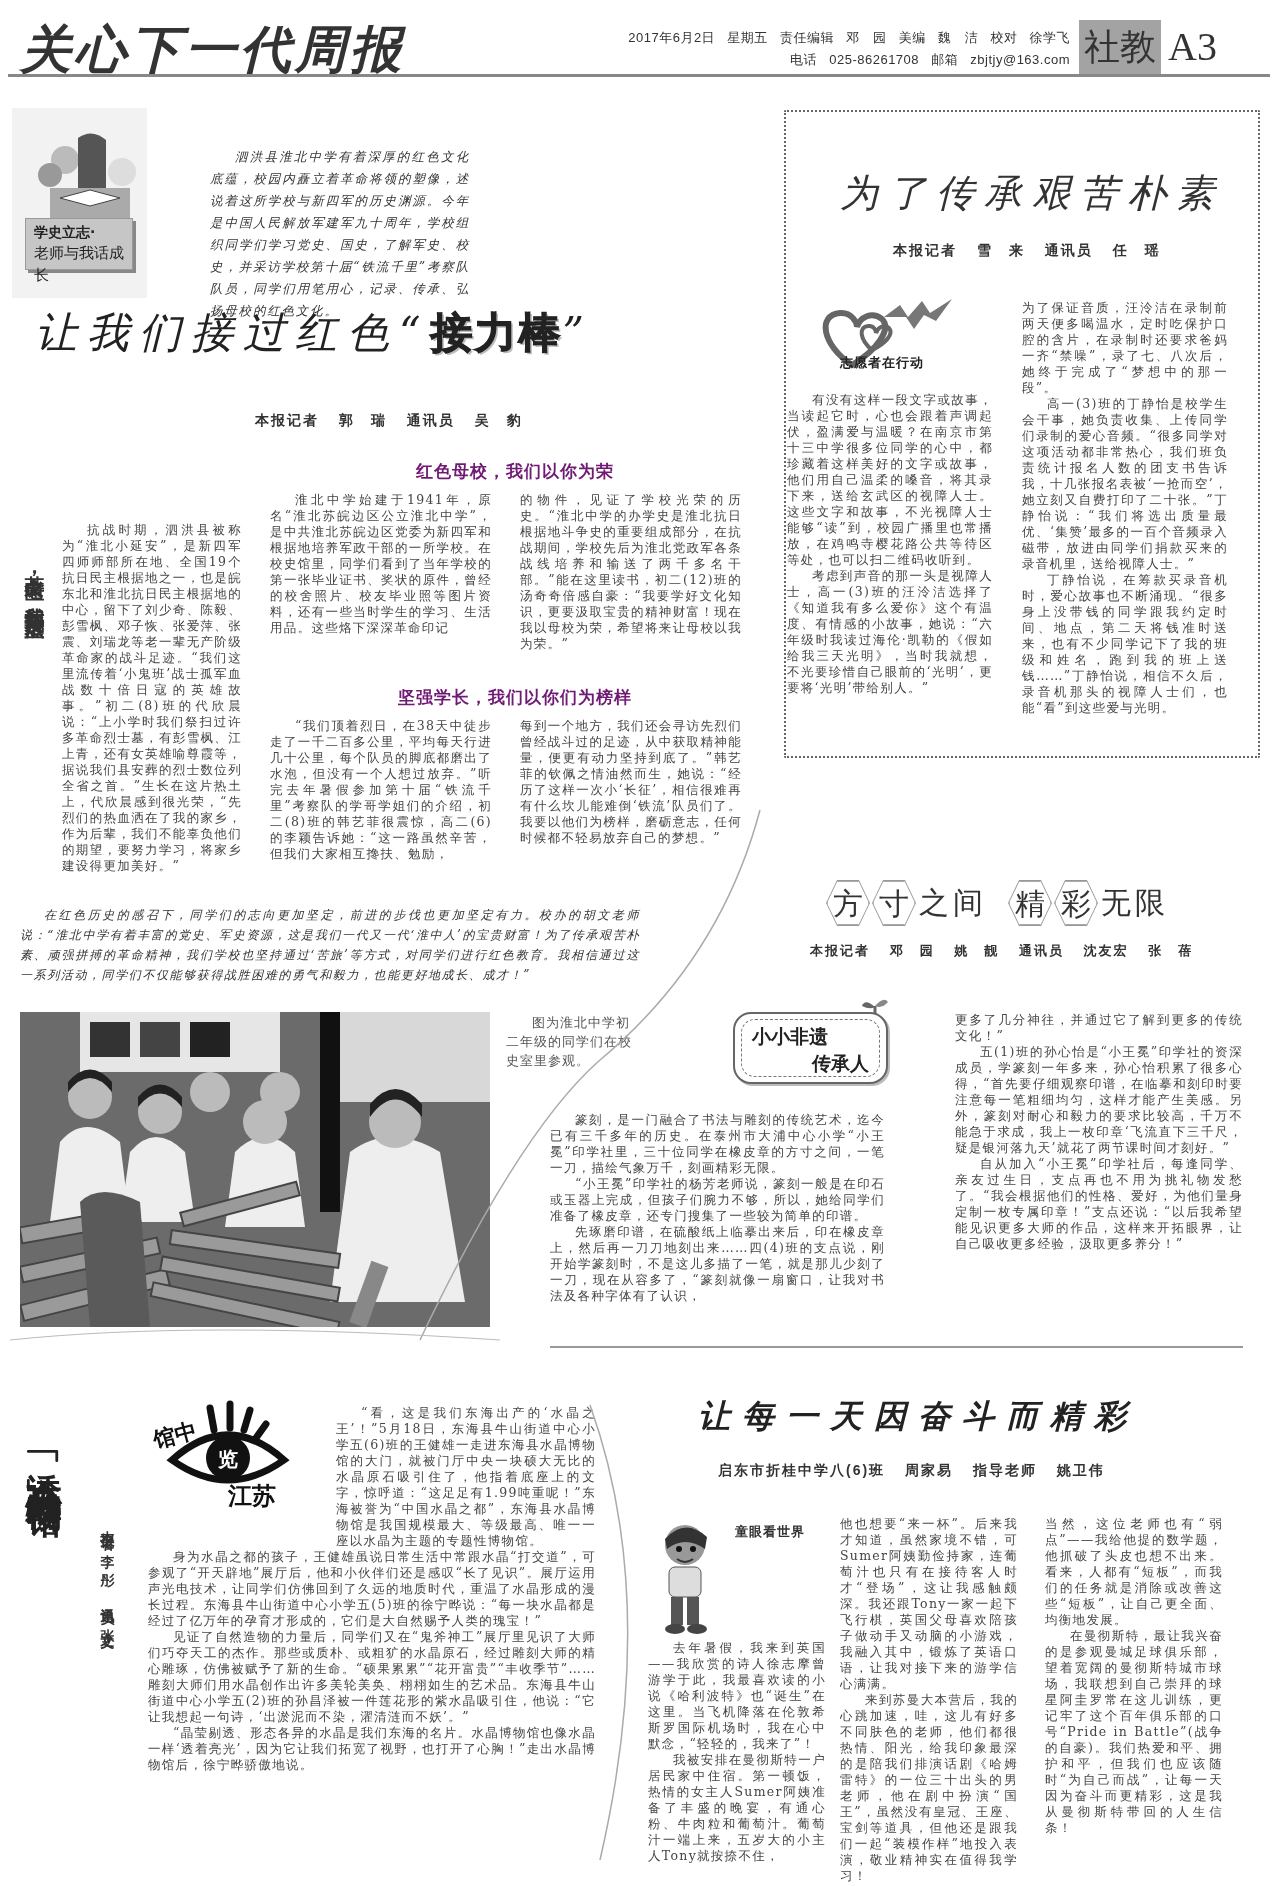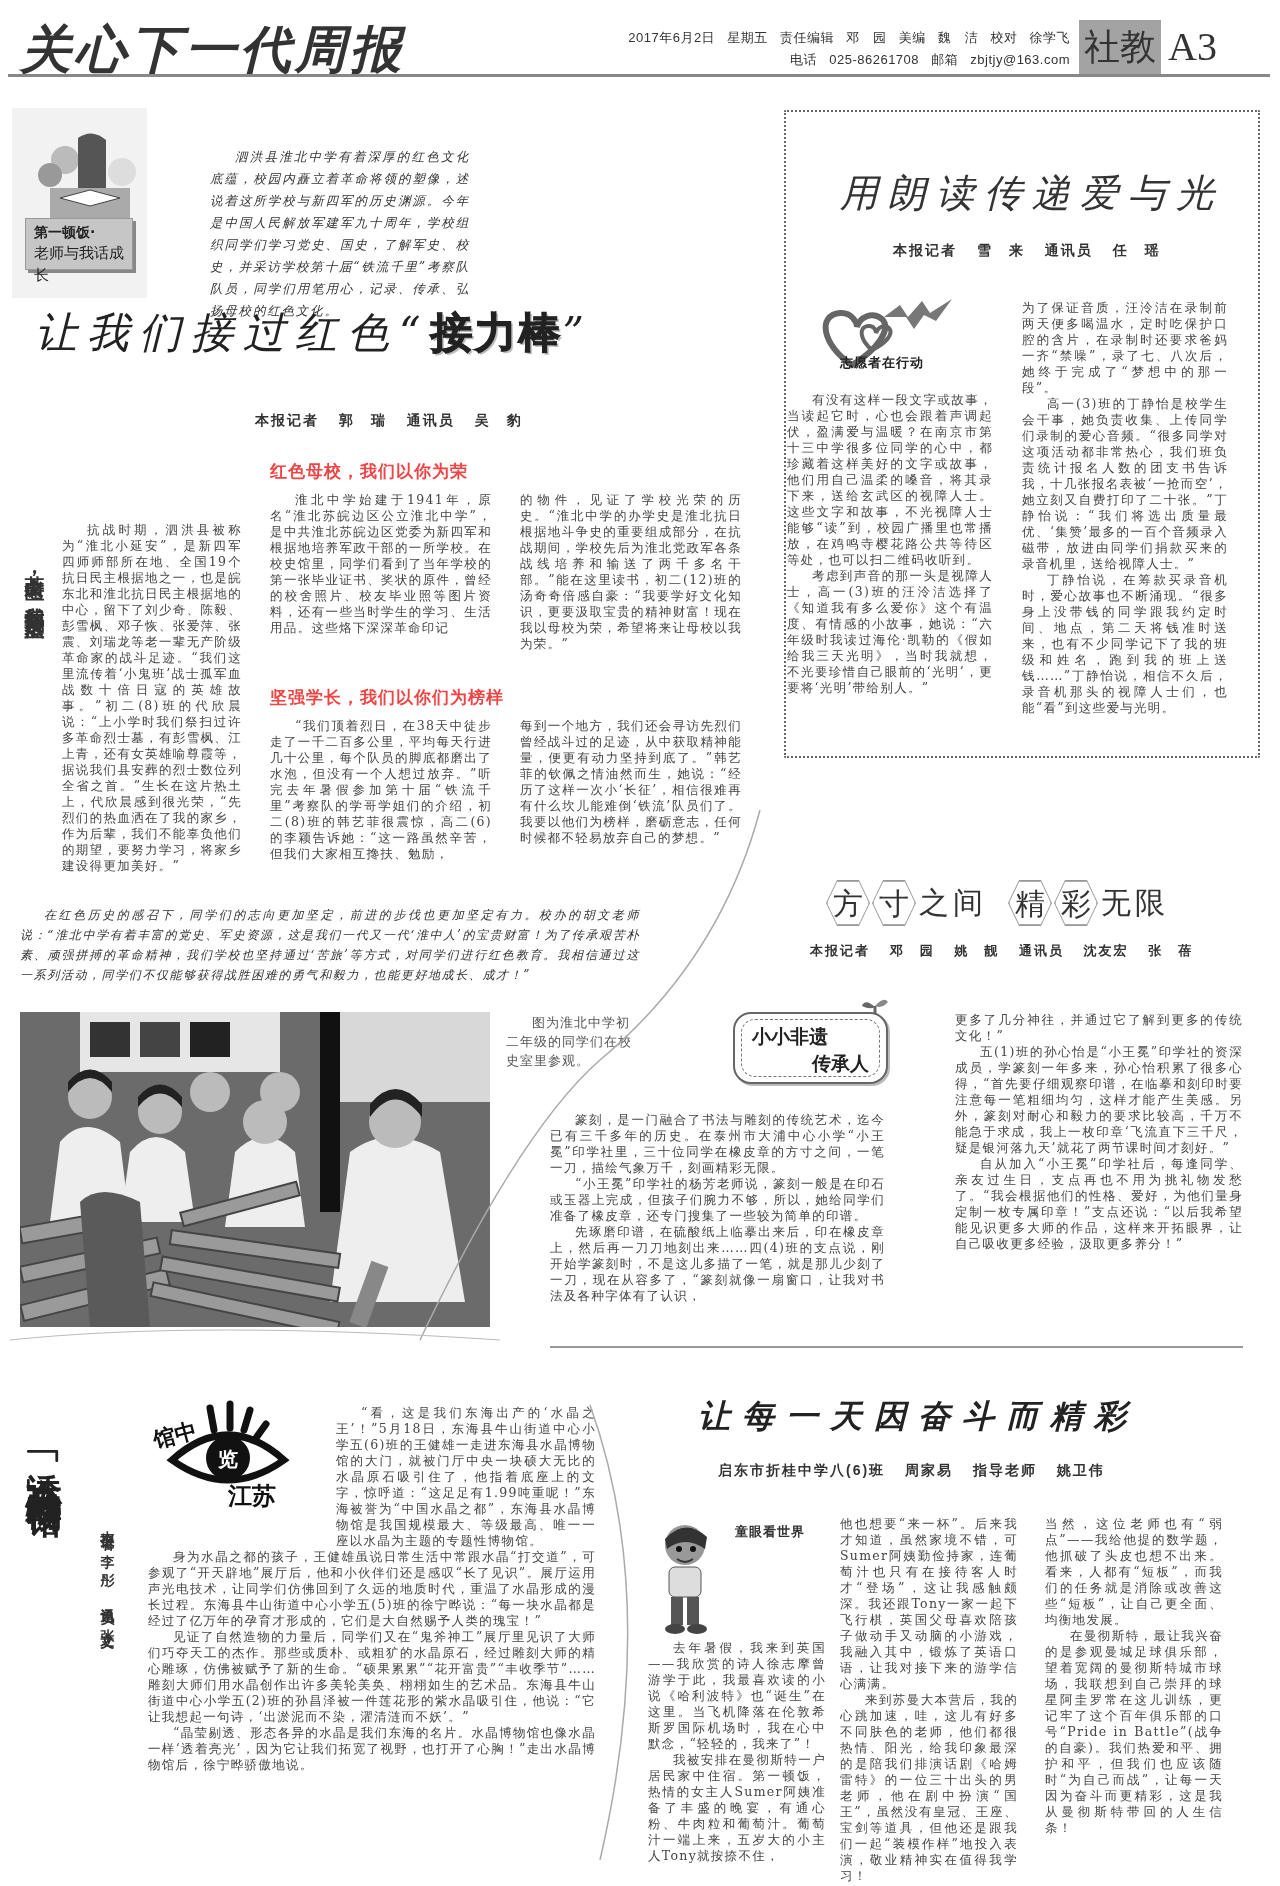--- a/index.html
+++ b/index.html
@@ -26,21 +26,21 @@
   .main-title { left: 35px; top: 305px; font-size: 42px; font-style: italic; letter-spacing: 10px; color: #222; white-space: nowrap; }
   .main-title .hl { font-family: "DejaVu Sans", sans-serif; font-style: normal; font-weight: bold; color: #222; -webkit-text-stroke: 1px #222; text-shadow: 0 0 0 #fff, 2px 2px 0 #bbb; letter-spacing: 2px; background: linear-gradient(#fff,#fff); }
   .byline { font-family: "Liberation Sans", sans-serif; font-weight: bold; font-size: 14px; letter-spacing: 2px; color: #333; white-space: nowrap; }
   .byline span { margin-right: 14px; }
 
   .vert-heading { left: 18px; top: 560px; width: 30px; font-family: "DejaVu Serif", serif; font-weight: bold; font-size: 20px; line-height: 26px; color: #333; writing-mode: vertical-rl; letter-spacing: 2px; }
 
   .col-text { font-size: 12.5px; line-height: 16px; text-align: justify; color: #444; letter-spacing: 1.3px; }
   .col-text p { text-indent: 2em; }
   .col-text p.noind { text-indent: 0; }
-  .sub-head { font-family: "DejaVu Serif", serif; font-weight: bold; font-size: 17px; color: #ef4444; letter-spacing: 1px; }
+  .sub-head { font-family: "DejaVu Serif", serif; font-weight: bold; font-size: 17px; color: #701a75; text-align: center; letter-spacing: 1px; }
 
   .closing-para { left: 20px; top: 905px; width: 620px; font-size: 12px; line-height: 20px; letter-spacing: 1.6px; font-style: italic; color: #333; text-indent: 2em; text-align: justify; }
 
   
   .wavy-box { left: 784px; top: 110px; width: 476px; height: 648px; border: 2px dotted #666; border-radius: 2px; }
   .script-title { left: 840px; top: 168px; font-size: 38px; letter-spacing: 10px; color: #333; font-style: italic; font-weight: lighter; white-space: nowrap; }
   .vol-logo { left: 812px; top: 295px; width: 160px; height: 85px; }
   .vol-logo-text { left: 840px; top: 354px; font-family: "DejaVu Sans", sans-serif; font-weight: bold; font-size: 13px; color: #222; letter-spacing: 1px; }
 
   
@@ -103,21 +103,21 @@
 <svg class="abs badge-illus" viewBox="0 0 110 95">
   <circle cx="35" cy="30" r="14" fill="#bbb"></circle>
     <circle cx="62" cy="20" r="14" fill="#888"></circle>
   <path d="M48 8 Q62 -2 76 10 L76 60 L48 60 Z" fill="#555"></path>
   <circle cx="20" cy="45" r="12" fill="#999"></circle>
     <circle cx="92" cy="42" r="14" fill="#ddd"></circle>
   <rect x="20" y="58" width="80" height="30" fill="#aaa"></rect>
   <path d="M30 68 L60 60 L90 68 L60 76 Z" fill="#fff" stroke="#444"></path>
 </svg>
 <div class="abs badge-label">
-  <div class="l1">第一顿饭·</div>
+  <div class="l1">学史立志·</div>
   <div class="l2">老师与我话成长</div>
 </div>
 <div class="abs lead-para">泗洪县淮北中学有着深厚的红色文化底蕴，校园内矗立着革命将领的塑像，述说着这所学校与新四军的历史渊源。今年是中国人民解放军建军九十周年，学校组织同学们学习党史、国史，了解军史、校史，并采访学校第十届“铁流千里”考察队队员，同学们用笔用心，记录、传承、弘扬母校的红色文化。</div>
 
 <div class="abs main-title">
   <span>让我们接过红色“</span><span class="hl">接力棒</span><span>”</span>
 </div>
 <div class="abs byline" style="left:255px; top:412px;">
   <span>本报记者</span>
   <span>郭　瑞</span>
@@ -188,21 +188,21 @@
     </g>
     <path d="M60 190 Q80 170 120 190 L130 315 L70 315 Z" fill="#5a5a5a"></path>
     <rect x="340" y="250" width="18" height="65" fill="#888" transform="rotate(20 349 282)"></rect>
   </svg>
 </div>
 <div class="abs photo-caption">
   <p>图为淮北中学初二年级的同学们在校史室里参观。</p>
 </div>
 
 <div class="abs wavy-box"></div>
-<div class="abs script-title">用朗读传递爱与光</div>
+<div class="abs script-title">为了传承艰苦朴素</div>
 <div class="abs byline" style="left:893px; top:242px;">
   <span>本报记者</span>
   <span>雪　来</span>
   <span>通讯员</span>
   <span>任　瑶</span>
 </div>
 <svg class="abs vol-logo" viewBox="0 0 160 85">
   <path d="M40 70 C10 50 5 20 28 18 C40 17 45 28 45 32 C48 22 60 16 70 24 C80 34 65 55 40 70 Z" fill="none" stroke="#666" stroke-width="6"></path>
   <path d="M60 55 C48 45 46 32 56 31 C62 30 64 36 64 38 C66 32 72 29 77 33 C82 39 74 48 60 55 Z" fill="none" stroke="#666" stroke-width="4"></path>
   <path d="M72 22 L88 10 L96 22 L110 6 L118 18 L140 4 L124 26 L112 20 L102 34 L94 22 Z" fill="#777"></path>

